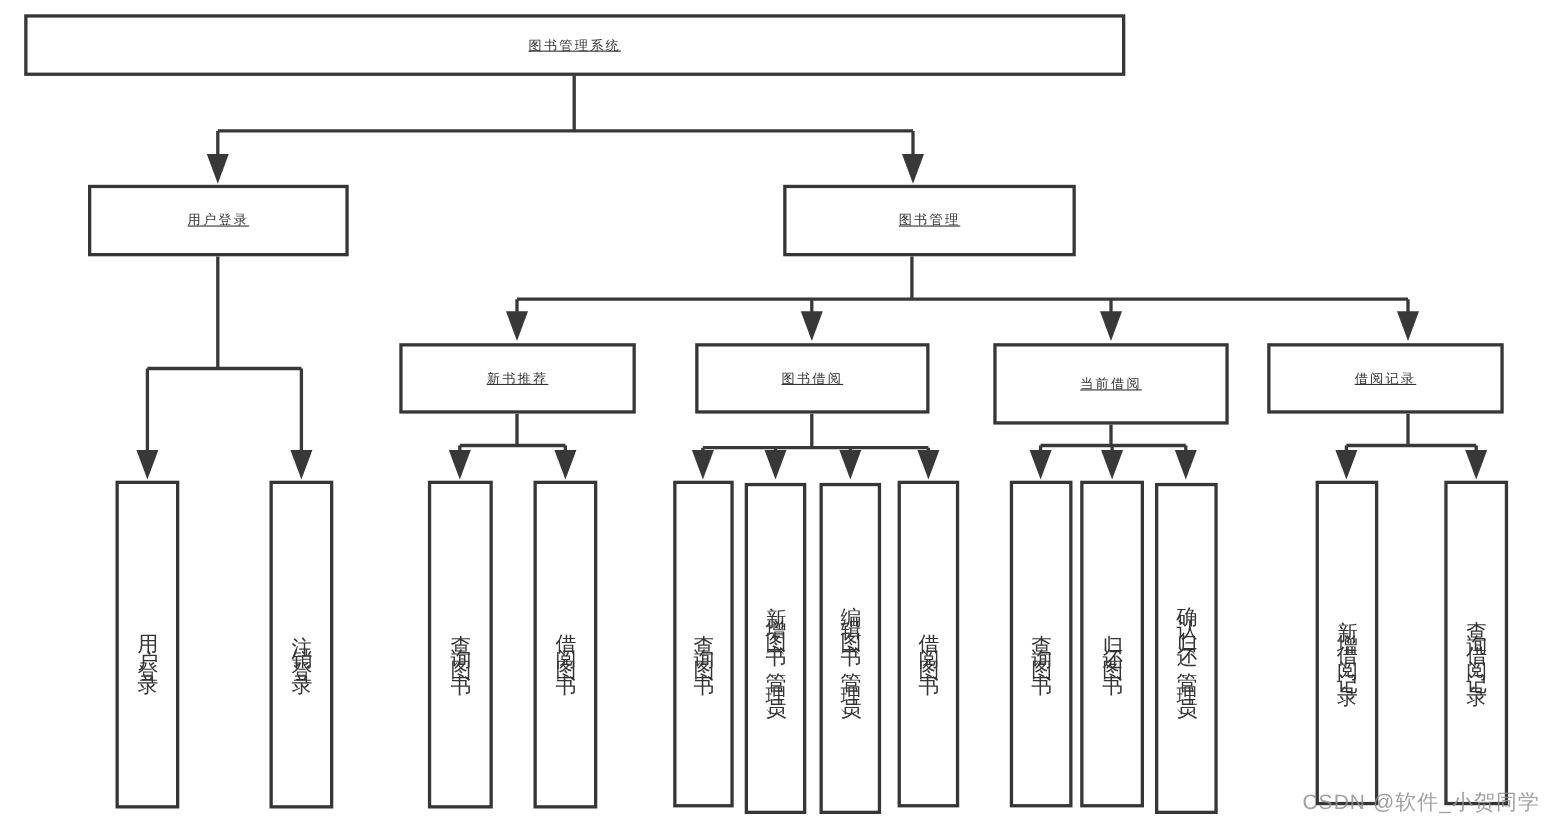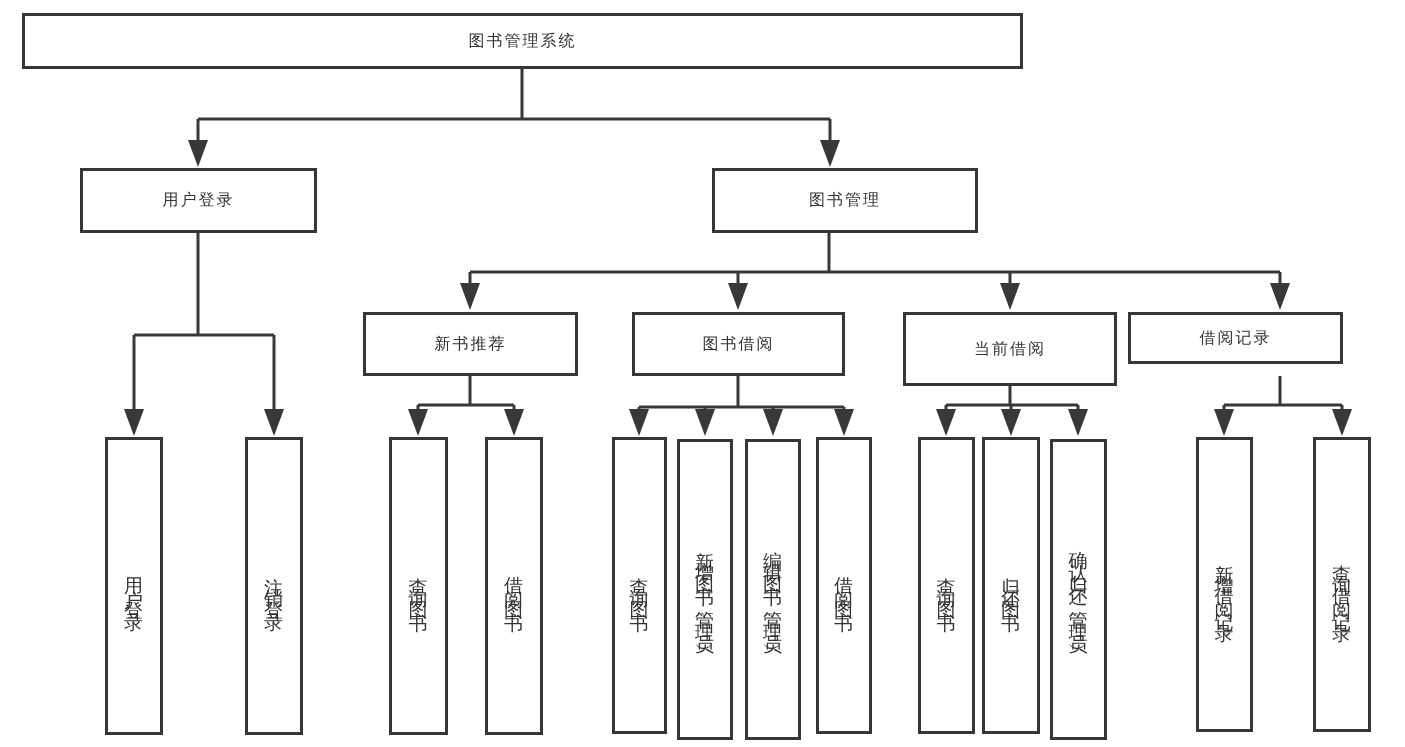--- a/index.html
+++ b/index.html
@@ -8,21 +8,21 @@
     font-family:"Liberation Sans", sans-serif; color:#333333; overflow:hidden;
   }
   svg.wires { position:absolute; left:0; top:0; z-index:1; }
   svg.wires path.ln { fill:none; stroke:#383838; stroke-width:3; }
   svg.wires path.ah { fill:#383838; stroke:none; }
   .box {
     position:absolute; box-sizing:border-box; background:#ffffff;
     border:3px solid #363636; display:flex; align-items:center; justify-content:center;
     z-index:2;
   }
-  .hlbl { font-size:16px; letter-spacing:2px; white-space:nowrap; }
+  .hlbl { font-size:12px; letter-spacing:2px; white-space:nowrap;text-decoration:underline; }
   .vlbl {
     writing-mode:vertical-rl; text-orientation:mixed;
     font-size:19px; letter-spacing:12px; line-height:1; white-space:nowrap;
   }
   .watermark {
     position:absolute; left:1184px; top:716px; z-index:5;
     font-size:19px; color:rgba(145,145,145,0.85); letter-spacing:1px; white-space:nowrap;
   }
 </style>
 </head>
@@ -93,21 +93,21 @@
 
   <div class="box" style="left:363px;top:312px;width:215px;height:64px">
     <span class="hlbl">新书推荐</span>
   </div>
   <div class="box" style="left:632px;top:312px;width:213px;height:64px">
     <span class="hlbl">图书借阅</span>
   </div>
   <div class="box" style="left:903px;top:312px;width:214px;height:74px">
     <span class="hlbl">当前借阅</span>
   </div>
-  <div class="box" style="left:1128px;top:312px;width:215px;height:52px">
+  <div class="box" style="left:1152px;top:312px;width:215px;height:64px">
     <span class="hlbl">借阅记录</span>
   </div>
 
   <div class="box" style="left:105px;top:437px;width:58px;height:298px">
     <span class="vlbl">用户登录</span>
   </div>
   <div class="box" style="left:245px;top:437px;width:58px;height:298px">
     <span class="vlbl">注销登录</span>
   </div>
 
@@ -141,14 +141,15 @@
     <span class="vlbl">确认归还（管理员）</span>
   </div>
 
   <div class="box" style="left:1196px;top:437px;width:57px;height:295px">
     <span class="vlbl">新增借阅记录</span>
   </div>
   <div class="box" style="left:1313px;top:437px;width:58px;height:295px">
     <span class="vlbl">查询借阅记录</span>
   </div>
 
+  <div class="watermark">CSDN @软件_小贺同学</div>
 
 </div>
 
 </body></html>

